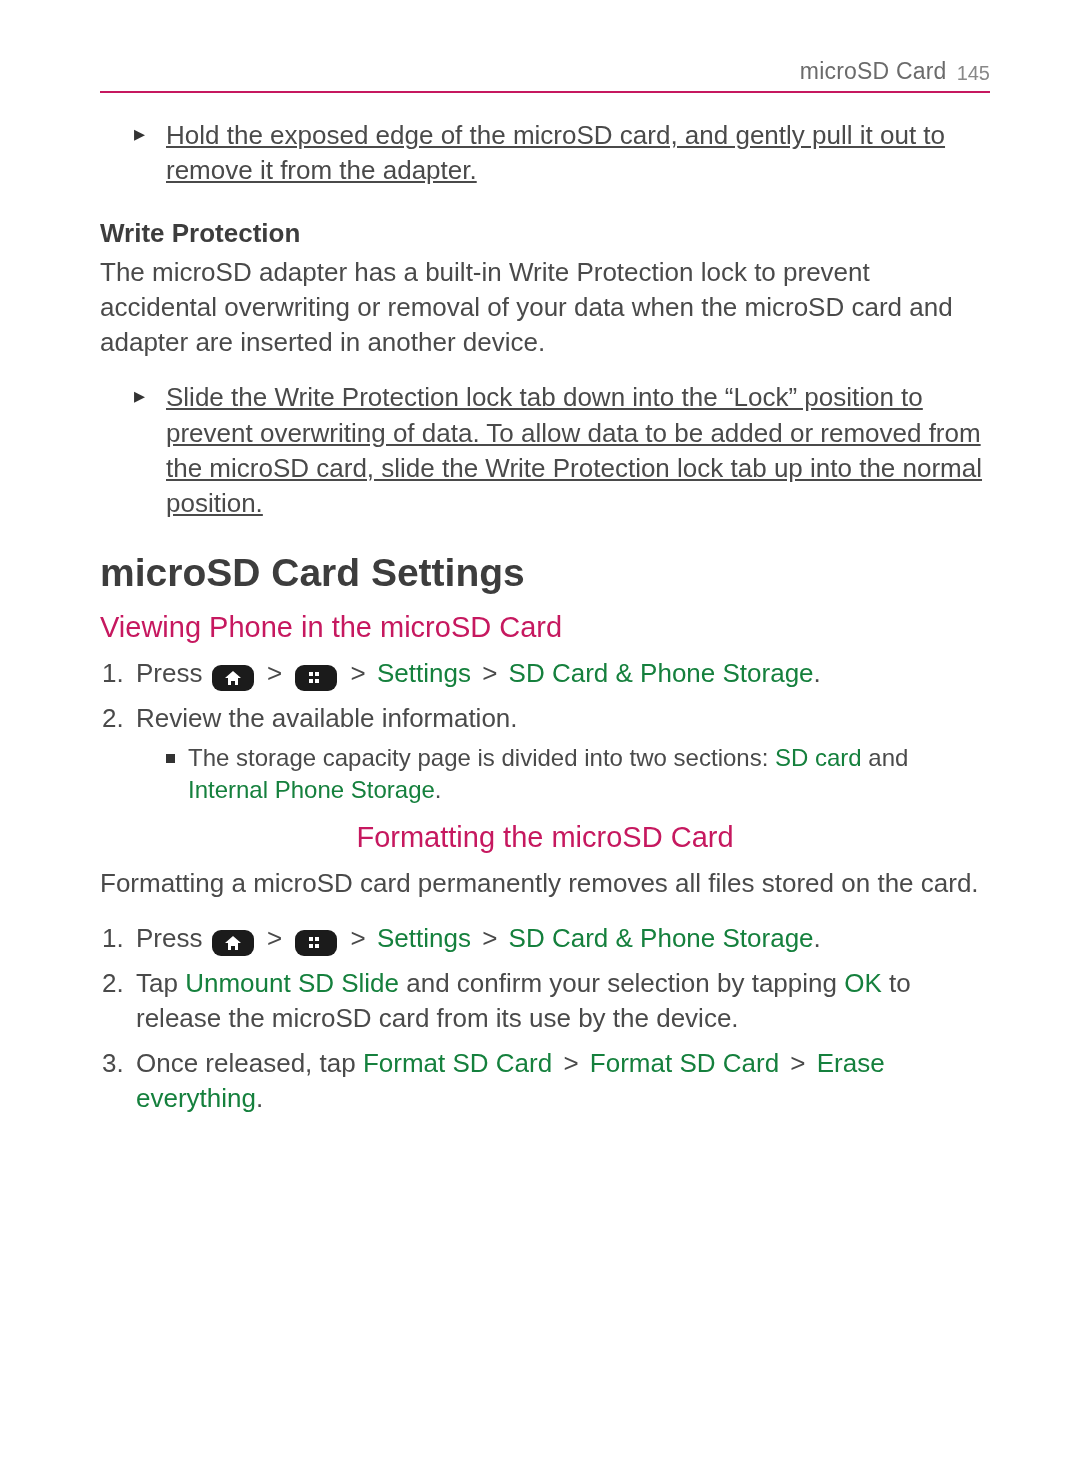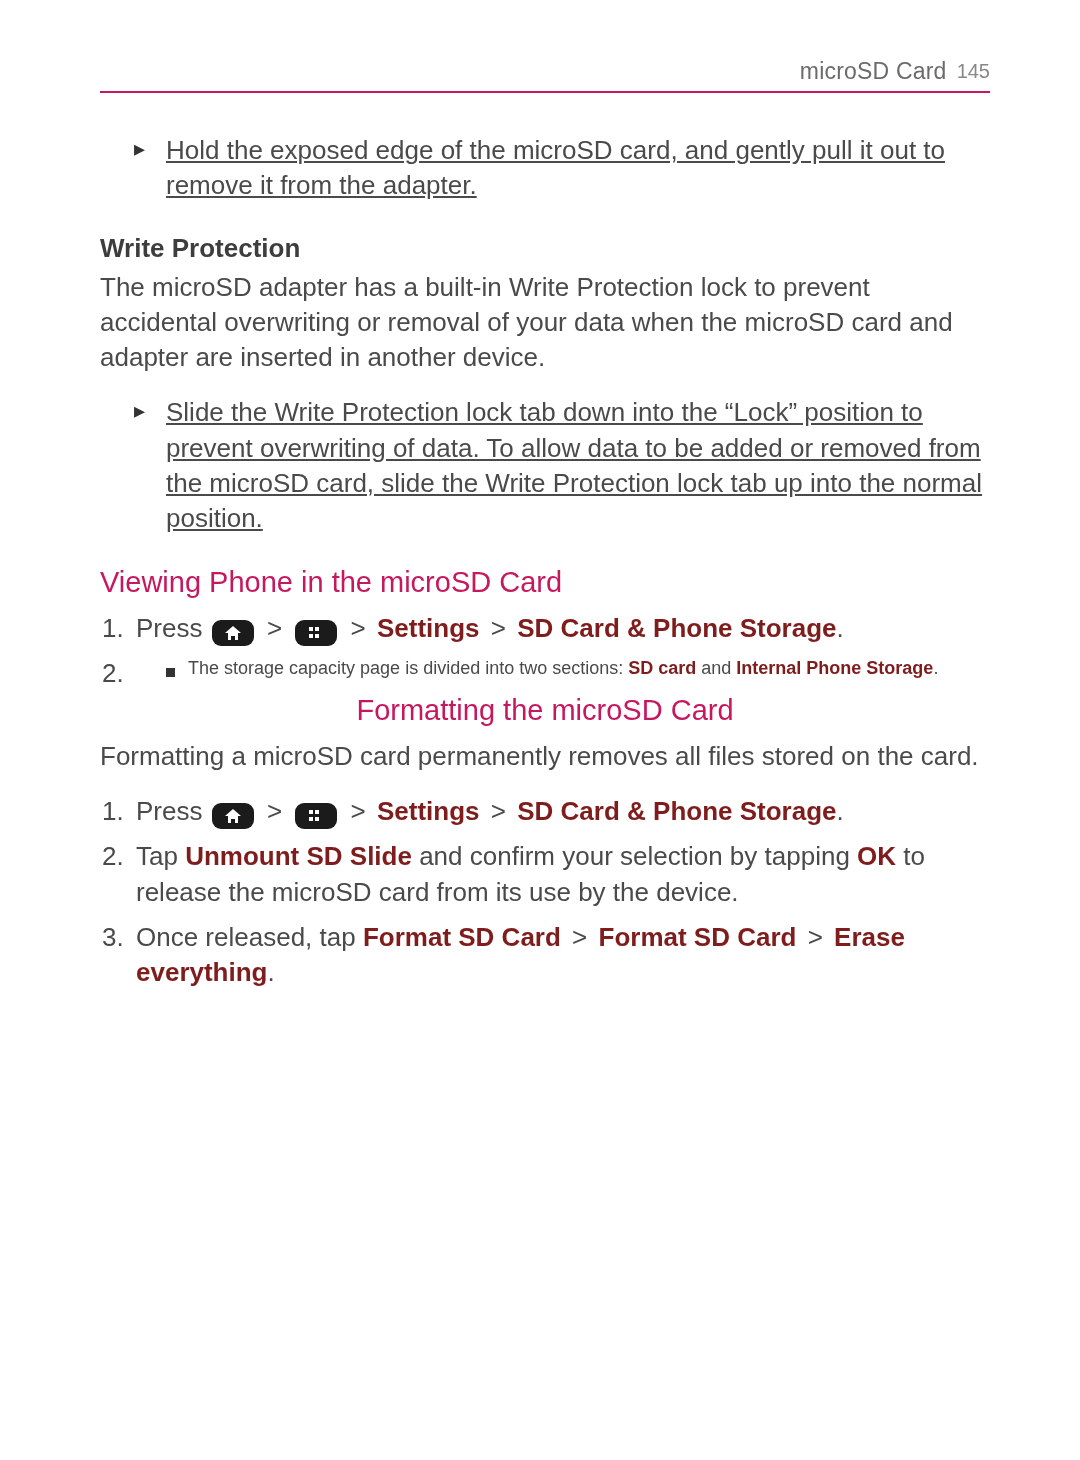--- a/index.html
+++ b/index.html
@@ -10,24 +10,24 @@
     font-family: "Helvetica Neue", Helvetica, Arial, sans-serif;
     color: #444444;
     -webkit-font-smoothing: antialiased;
   }
   .page {
     padding: 58px 90px 60px 100px;
   }
   .header {
     display: flex;
     justify-content: flex-end;
-    align-items: center;
+    align-items: flex-end;
     border-bottom: 2px solid #c6185f;
     padding-bottom: 6px;
-    margin-bottom: 40px;
+    margin-bottom: 25px;
   }
   .header .section-name {
     font-size: 23px;
     color: #6b6b6b;
     letter-spacing: 0.2px;
   }
   .header .page-num {
     font-size: 20px;
     color: #888888;
     margin-left: 10px;
@@ -84,23 +84,23 @@
     line-height: 1.35;
     color: #4a4a4a;
   }
   ol.steps > li::before {
     content: counter(step) ".";
     position: absolute;
     left: -24px;
     top: 0;
     color: #4a4a4a;
   }
-  .b { font-weight: 700; color: #7f1d1d; }
+  .b { font-weight: 400; color: #15803d; }
   .ul-square { list-style: none; padding-left: 30px; margin-top: 6px; }
-  .ul-square li { position: relative; padding-left: 22px; font-size: 18px; line-height: 1.35; }
+  .ul-square li { position: relative; padding-left: 22px; font-size: 24px; line-height: 1.35; }
   .ul-square li::before {
     content: "";
     position: absolute;
     left: 0;
     top: 12px;
     width: 9px;
     height: 9px;
     background: #333;
   }
   .gt {
@@ -137,20 +137,21 @@
     <li class="body-text">Hold the exposed edge of the microSD card, and gently pull it out to remove it from the adapter.</li>
   </ul>
 
   <div class="sub-heading">Write Protection</div>
   <div class="body-text para">The microSD adapter has a built-in Write Protection lock to prevent accidental overwriting or removal of your data when the microSD card and adapter are inserted in another device.</div>
 
   <ul class="ul-arrow">
     <li class="body-text">Slide the Write Protection lock tab down into the “Lock” position to prevent overwriting of data. To allow data to be added or removed from the microSD card, slide the Write Protection lock tab up into the normal position.</li>
   </ul>
 
+  <h1 class="big">microSD Card Settings</h1>
 
   <h2 class="pink">Viewing Phone in the microSD Card</h2>
 
   <ol class="steps">
     <li>
       <span>Press </span><span class="key">
           <svg width="18" height="16" viewBox="0 0 18 16">
             <path d="M9 1 L17 8 L14 8 L14 15 L11 15 L11 11 L7 11 L7 15 L4 15 L4 8 L1 8 Z" fill="#ffffff"></path>
           </svg>
         </span>
@@ -162,20 +163,21 @@
             <rect x="2" y="9" width="4" height="4" fill="#fff"></rect>
             <rect x="8" y="9" width="4" height="4" fill="#fff"></rect>
           </svg>
         </span>
       <span class="gt">&gt;</span>
       <span class="b">Settings</span>
       <span class="gt">&gt;</span>
       <span class="b">SD Card &amp; Phone Storage</span><span>.</span>
     </li>
     <li>
+      <span>Review the available information.</span>
       <ul class="ul-square">
         <li>
           <span>The storage capacity page is divided into two sections: </span><span class="b">SD card</span><span> and </span><span class="b">Internal Phone Storage</span><span>.</span>
         </li>
       </ul>
     </li>
   </ol>
 
   <h2 class="pink sect-gap">Formatting the microSD Card</h2>
 

